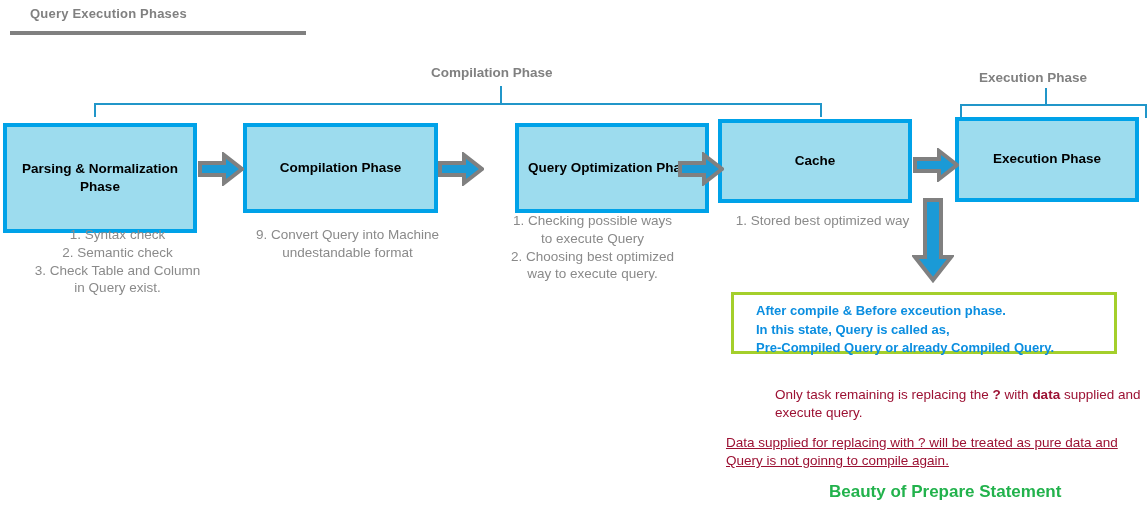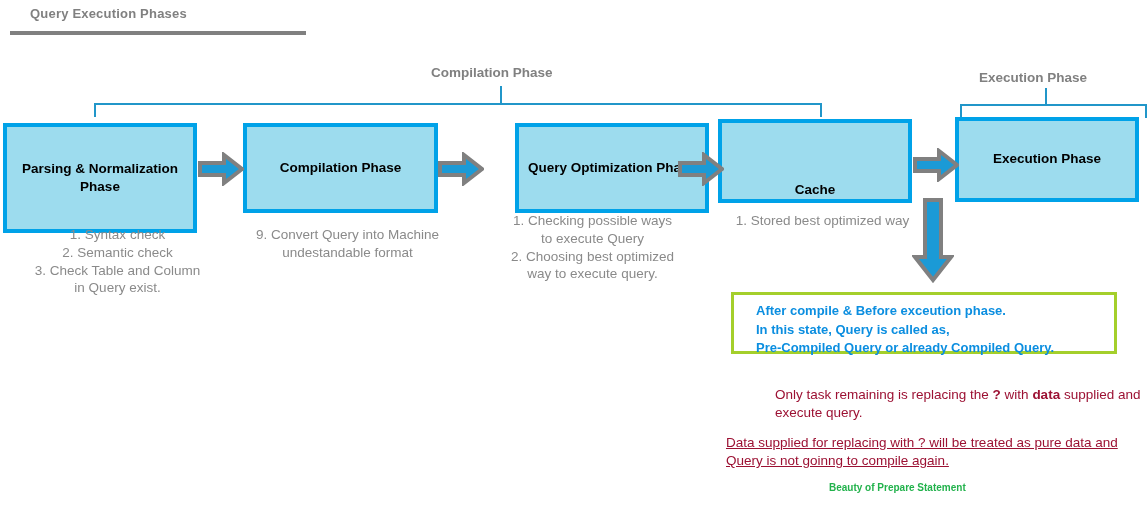--- a/index.html
+++ b/index.html
@@ -49,21 +49,21 @@
     font-size: 13.5px;
     font-weight: bold;
     color: #000000;
     line-height: 1.35;
     padding: 0 6px;
   }
 
   #box-parsing      { left: 3px;   top: 123px; width: 194px; height: 110px; }
   #box-compilation  { left: 243px; top: 123px; width: 195px; height: 90px; }
   #box-optimization { left: 483px; top: 123px; width: 194px; height: 90px; margin-left: 32px; }
-  #box-cache        { left: 718px; top: 119px; width: 194px; height: 84px; align-items: flex-end; }
+  #box-cache        { left: 718px; top: 119px; width: 194px; height: 84px; }
   #box-execution    { left: 955px; top: 117px; width: 184px; height: 85px; }
 
   
   .bullet-list {
     font-size: 13.5px;
     color: #8a8a8a;
     line-height: 1.32;
     white-space: pre-line;
     text-align: center;
   }
@@ -134,21 +134,21 @@
     line-height: 1.34;
   }
   #note-1 { left: 727px; top: 386px; width: 405px; margin-left: 48px; }
   #note-2 { left: 726px; top: 434px; width: 410px; text-decoration: underline; }
   .note-red b { font-weight: bold; }
 
   
   #footer-note {
     left: 829px;
     top: 482px;
-    font-size: 10px;
+    font-size: 17px;
     font-weight: bold;
     color: #22b24c;
     white-space: nowrap;
   }
 </style>
 </head>
 <body>
 
 <div class="abs" id="page-title">Query Execution Phases</div>
 <div class="abs" id="title-underline"></div>

